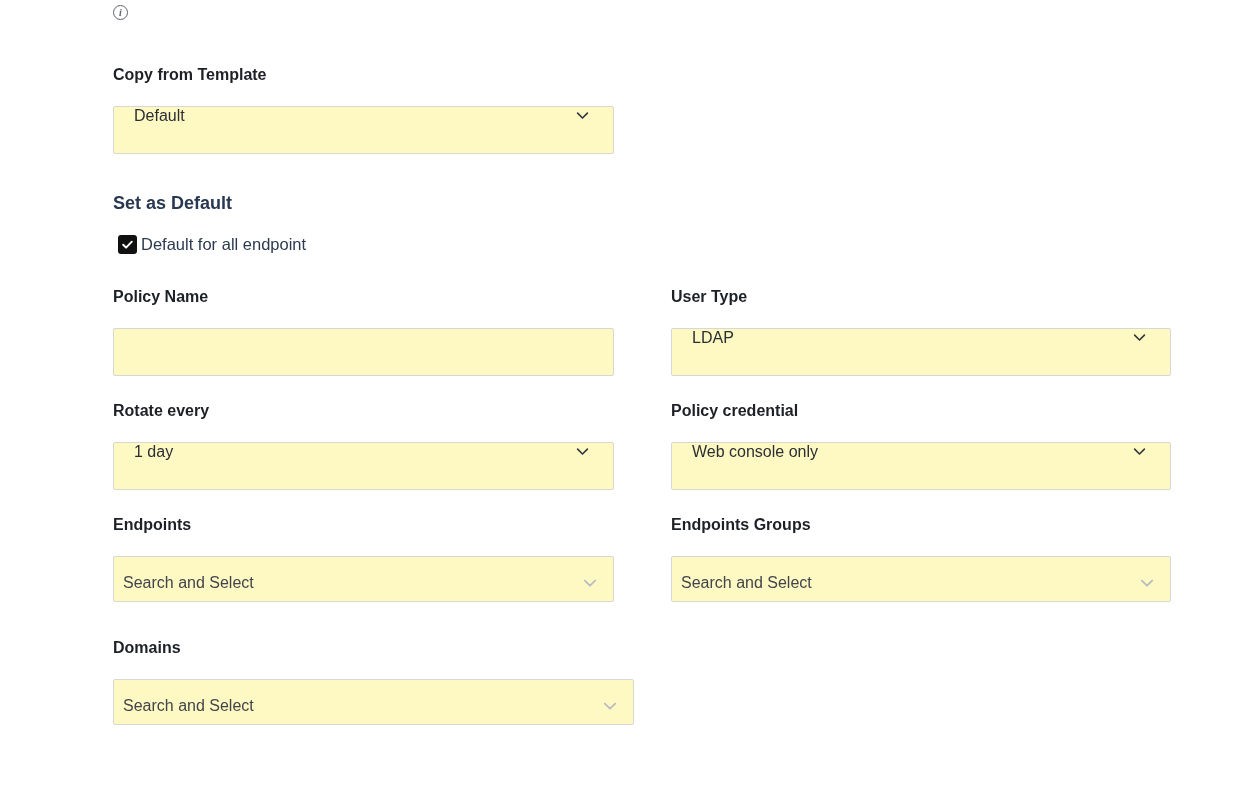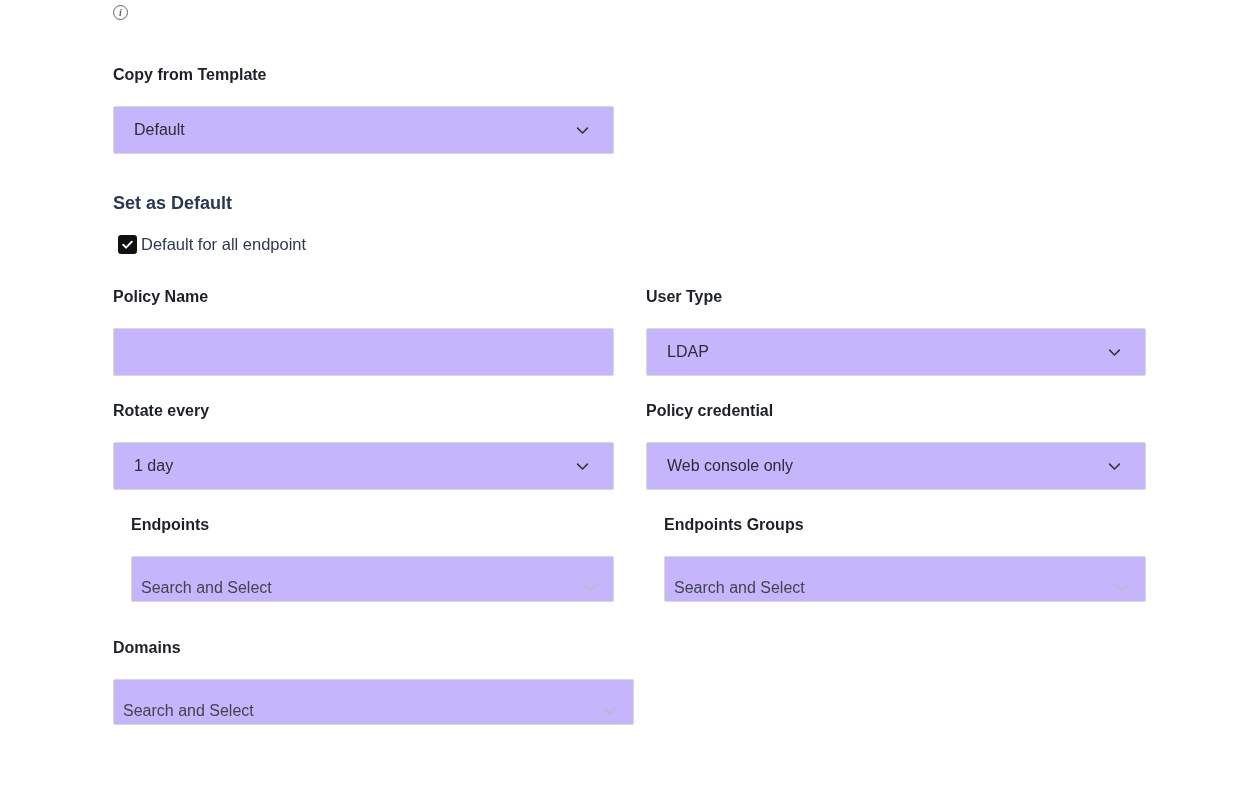--- a/index.html
+++ b/index.html
@@ -19,45 +19,45 @@
 
   .section-copy { margin-top: 46px; }
 
   .field-label {
     font-size: 16px; font-weight: 700; color: #1d2127; line-height: 18px;
     margin-bottom: 22px; display: block;
   }
 
   .select-box, .text-input, .search-select {
     width: 501px; height: 48px; border: 1px solid #d7d7d5; border-radius: 2px;
-    background: #c4b5fd; display: flex; align-items: center; font-size: 16px;
+    background: #fef9c3; display: flex; font-size: 16px;
     color: #2b2e33; cursor: pointer;
   }
   .select-box { padding: 0 20px; justify-content: space-between; }
   .select-box .chev { color: #33363c; flex: 0 0 auto; margin-right: 2px; }
 
   .text-input { padding: 0 16px; cursor: text; }
   input.text-input { outline: none; font-family: "Liberation Sans", sans-serif; }
 
   .search-select { height: 46px; padding: 17px 14px 0 9px; justify-content: space-between; color: #41454b; }
   .search-select .chev { color: #b9bcc0; flex: 0 0 auto; }
 
   .section-default { margin-top: 39px; }
   .set-default-heading { font-size: 18px; font-weight: 700; color: #283850; line-height: 20px; }
   .checkbox-row { margin-top: 22px; display: flex; align-items: center; gap: 4px; padding-left: 5px; }
   .checkbox {
     width: 19px; height: 19px; background: #111111; border-radius: 3px;
     display: flex; align-items: center; justify-content: center; cursor: pointer; flex: 0 0 auto;
   }
   .checkbox-label { font-size: 16.5px; color: #2c3a50; }
 
-  .grid { margin-top: 34px; display: grid; grid-template-columns: 501px 500px; column-gap: 32px; }
+  .grid { margin-top: 34px; display: grid; grid-template-columns: 501px 500px; column-gap: 57px; }
   .grid .cell { margin-bottom: 26px; }
   .grid .cell .select-box, .grid .cell .text-input, .grid .cell .search-select { width: 100%; }
-  .grid .cell.row3 { margin-bottom: 0; margin-left: 18px; }
+  .grid .cell.row3 { margin-bottom: 0; }
 
   .section-domains { margin-top: 37px; padding-bottom: 20px; }
   .section-domains .search-select { width: 521px; }
 
   svg { display: block; }
 </style>
 </head>
 <body>
 
 <div class="page">

